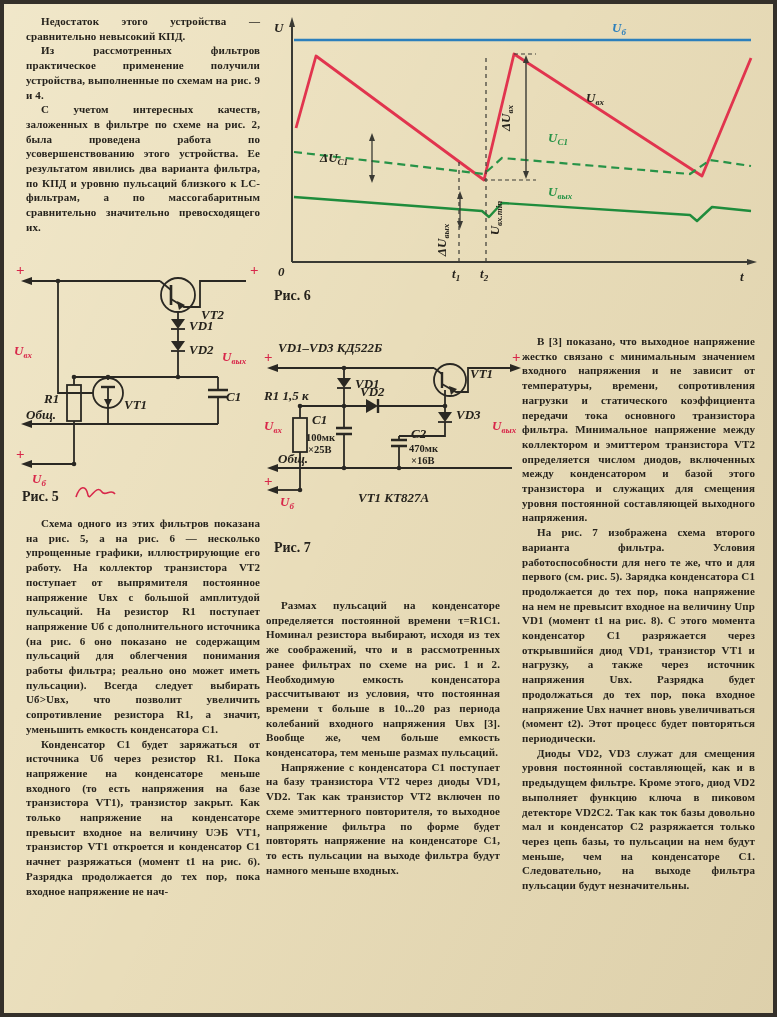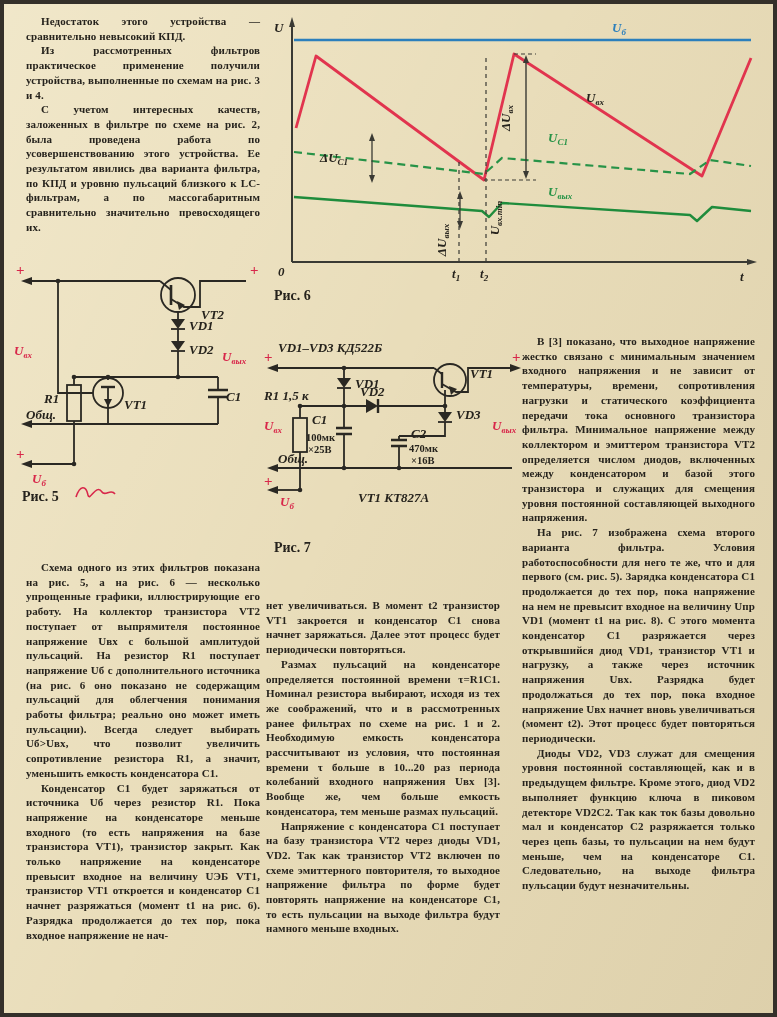--- a/index.html
+++ b/index.html
@@ -29,21 +29,21 @@
   .small{font-size:10.5px;font-weight:700;fill:#26231d;}
   .plus{font-size:15px;font-weight:700;fill:#d8274a;}
 </style>
 </head>
 <body>
 
 <div class="page">
 
   <div class="col" style="left:22px;top:10px;width:234px;">
     <p>Недостаток этого устройства — сравнительно невысокий КПД.</p>
-    <p>Из рассмотренных фильтров практическое применение получили устройства, выполненные по схемам на рис. 3 и 4.</p>
+    <p>Из рассмотренных фильтров практическое применение получили устройства, выполненные по схемам на рис. 9 и 4.</p>
     <p>С учетом интересных качеств, заложенных в фильтре по схеме на рис. 2, была проведена работа по усовершенствованию этого устройства. Ее результатом явились два варианта фильтра, по КПД и уровню пульсаций близкого к LC-фильтрам, а по массогабаритным сравнительно значительно превосходящего их.</p>
   </div>
 
   <svg style="position:absolute;left:258px;top:6px;" width="508" height="296" viewBox="0 0 508 296">
 
     <g>
       <path d="M30,252 H490" stroke="#3a3a34" stroke-width="2" fill="none"></path>
       <path d="M30,252 V14" stroke="#3a3a34" stroke-width="2" fill="none"></path>
       <polygon points="27,17 30,7 33,17" fill="#3a3a34"></polygon>
       <polygon points="485,249 495,252 485,255" fill="#3a3a34"></polygon>
@@ -232,27 +232,26 @@
     <text x="147" y="112" class="small" font-size="9.5">470мк</text>
     <text x="149" y="124" class="small" font-size="9.5">×16В</text>
     <text x="16" y="123" class="lbl" font-size="12">Общ.</text>
     <text x="2" y="90" class="lbl it red"><tspan>U</tspan><tspan class="sub" dy="3">вх</tspan></text>
     <text x="230" y="90" class="lbl it red"><tspan>U</tspan><tspan class="sub" dy="3">вых</tspan></text>
     <text x="18" y="166" class="lbl it red"><tspan>U</tspan><tspan class="sub" dy="3">б</tspan></text>
     <text x="96" y="162" class="lbl it">VT1  КТ827А</text>
     <text x="12" y="212" font-size="14" font-weight="700" fill="#26231d">Рис. 7</text>
   </svg>
 
-  <div class="col" style="left:22px;top:512px;width:234px;margin-top:44px;">
+  <div class="col" style="left:22px;top:512px;width:234px;">
     <p>Схема одного из этих фильтров показана на рис. 5, а на рис. 6 — несколько упрощенные графики, иллюстрирующие его работу. На коллектор транзистора VT2 поступает от выпрямителя постоянное напряжение Uвх с большой амплитудой пульсаций. На резистор R1 поступает напряжение Uб с дополнительного источника (на рис. 6 оно показано не содержащим пульсаций для облегчения понимания работы фильтра; реально оно может иметь пульсации). Всегда следует выбирать Uб&gt;Uвх, что позволит увеличить сопротивление резистора R1, а значит, уменьшить емкость конденсатора C1.</p>
     <p>Конденсатор C1 будет заряжаться от источника Uб через резистор R1. Пока напряжение на конденсаторе меньше входного (то есть напряжения на базе транзистора VT1), транзистор закрыт. Как только напряжение на конденсаторе превысит входное на величину UЭБ VT1, транзистор VT1 откроется и конденсатор C1 начнет разряжаться (момент t1 на рис. 6). Разрядка продолжается до тех пор, пока входное напряжение не нач-</p>
   </div>
 
   <div class="col" style="left:262px;top:594px;width:234px;">
-    <p style="text-indent:0">нет увеличиваться. В момент t2 транзистор VT1 закроется и конденсатор C1 снова начнет заряжаться. Далее этот процесс будет периодически повторяться.</p>
     <p>Размах пульсаций на конденсаторе определяется постоянной времени τ=R1C1. Номинал резистора выбирают, исходя из тех же соображений, что и в рассмотренных ранее фильтрах по схеме на рис. 1 и 2. Необходимую емкость конденсатора рассчитывают из условия, что постоянная времени τ больше в 10...20 раз периода колебаний входного напряжения Uвх [3]. Вообще же, чем больше емкость конденсатора, тем меньше размах пульсаций.</p>
     <p>Напряжение с конденсатора C1 поступает на базу транзистора VT2 через диоды VD1, VD2. Так как транзистор VT2 включен по схеме эмиттерного повторителя, то выходное напряжение фильтра по форме будет повторять напряжение на конденсаторе C1, то есть пульсации на выходе фильтра будут намного меньше входных.</p>
   </div>
 
   <div class="col" style="left:518px;top:330px;width:233px;">
     <p>В [3] показано, что выходное напряжение жестко связано с минимальным значением входного напряжения и не зависит от температуры, времени, сопротивления нагрузки и статического коэффициента передачи тока основного транзистора фильтра. Минимальное напряжение между коллектором и эмиттером транзистора VT2 определяется числом диодов, включенных между конденсатором и базой этого транзистора и служащих для смещения уровня постоянной составляющей выходного напряжения.</p>
     <p>На рис. 7 изображена схема второго варианта фильтра. Условия работоспособности для него те же, что и для первого (см. рис. 5). Зарядка конденсатора C1 продолжается до тех пор, пока напряжение на нем не превысит входное на величину Uпр VD1 (момент t1 на рис. 8). С этого момента конденсатор C1 разряжается через открывшийся диод VD1, транзистор VT1 и нагрузку, а также через источник напряжения Uвх. Разрядка будет продолжаться до тех пор, пока входное напряжение Uвх начнет вновь увеличиваться (момент t2). Этот процесс будет повторяться периодически.</p>
     <p>Диоды VD2, VD3 служат для смещения уровня постоянной составляющей, как и в предыдущем фильтре. Кроме этого, диод VD2 выполняет функцию ключа в пиковом детекторе VD2C2. Так как ток базы довольно мал и конденсатор C2 разряжается только через цепь базы, то пульсации на нем будут меньше, чем на конденсаторе C1. Следовательно, на выходе фильтра пульсации будут незначительны.</p>
   </div>
 

